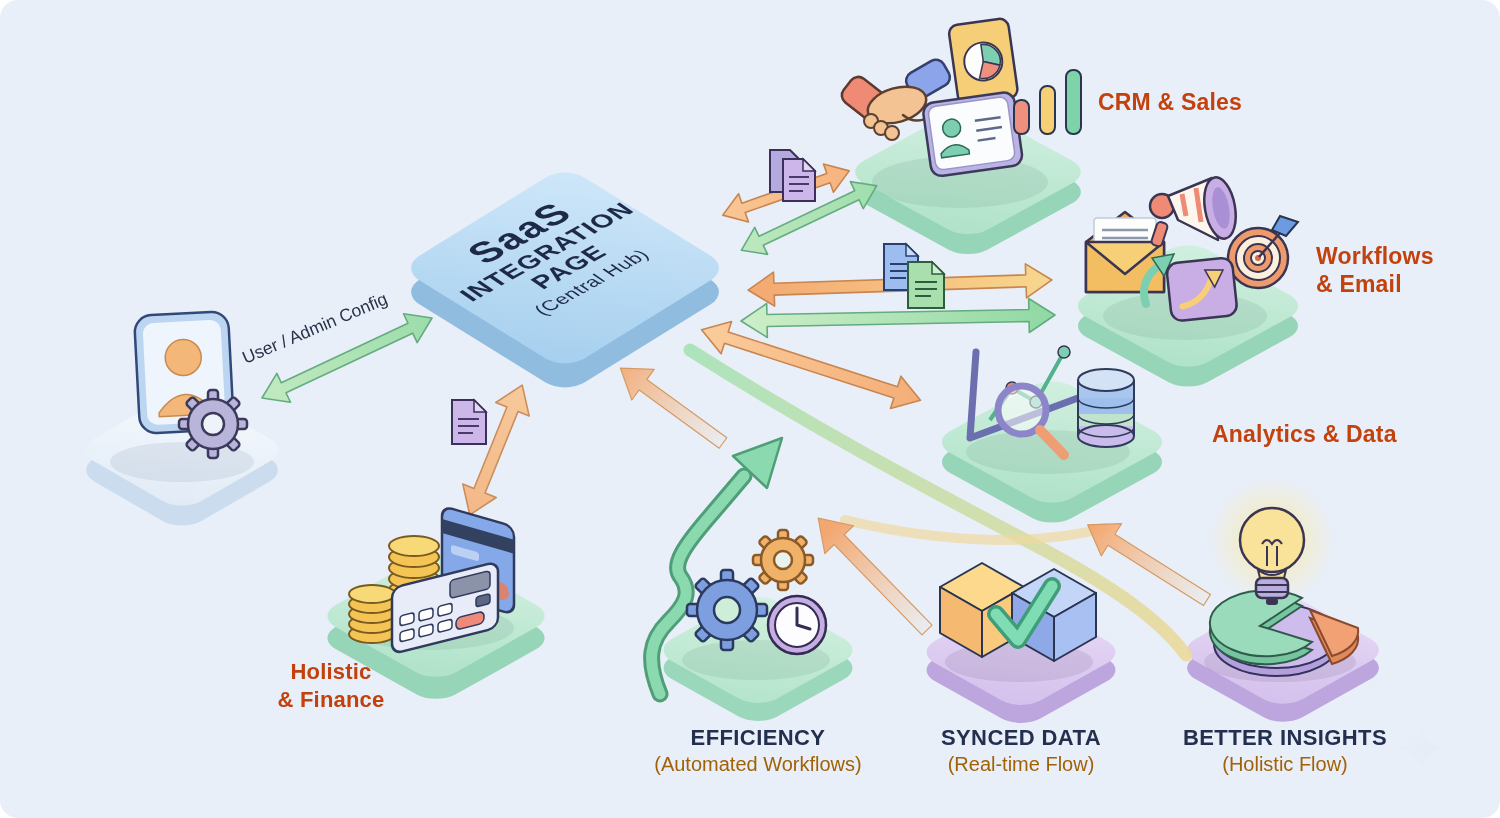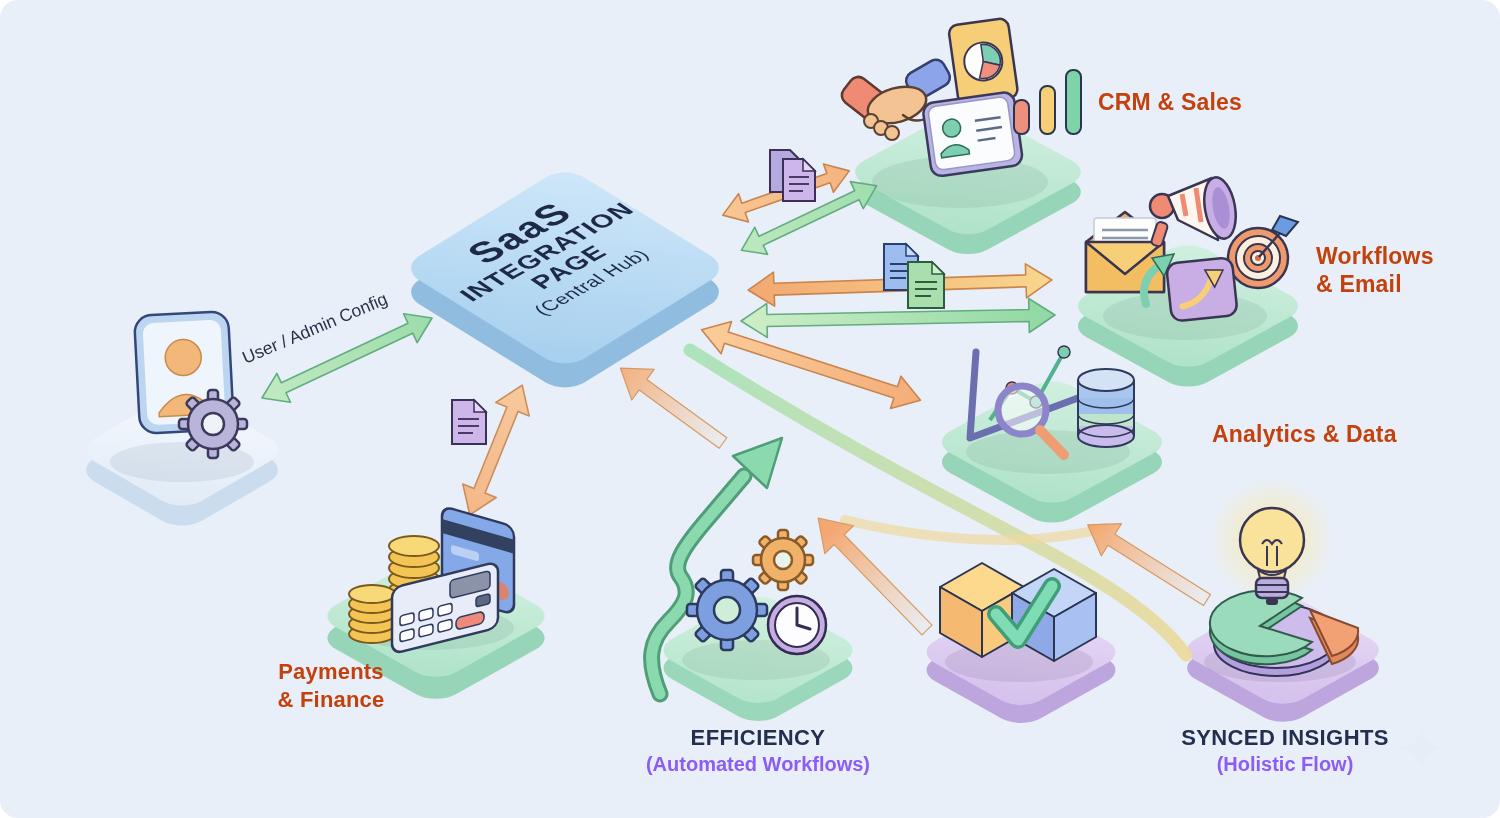--- a/index.html
+++ b/index.html
@@ -11,21 +11,21 @@
   .tile .side{transform:translateY(var(--depth)) scaleY(var(--sy)) rotate(45deg);background:var(--side);}
   .tile .top{transform:scaleY(var(--sy)) rotate(45deg);background:linear-gradient(145deg,var(--top1),var(--top2));}
   .tile .gshadow{position:absolute;left:50%;top:50%;width:110%;height:40%;
     transform:translate(-50%,-18%);border-radius:50%;
     background:radial-gradient(closest-side,rgba(120,140,170,.35),rgba(120,140,170,0) 72%);}
 
   
   .lbl{position:absolute;color:#c2410c;font-weight:800;font-size:23px;letter-spacing:.2px;white-space:nowrap;line-height:29px;}
   .benefit{position:absolute;width:300px;text-align:center;color:#232f4f;}
   .benefit .t{font-weight:700;font-size:22px;letter-spacing:.4px;line-height:27px;}
-  .benefit .s{font-weight:700;font-size:20px;line-height:26px;color:#8b5cf6;}
+  .benefit .s{font-weight:400;font-size:20px;line-height:26px;color:#a16207;}
   .two-line{line-height:28px;}
 
   
   .hub-text{position:absolute;left:408px;top:172px;width:315px;height:185px;
     transform:scaleY(.62) rotate(-42deg);text-align:center;color:#1d2946;}
   .hub-text .l1{font-size:46px;font-weight:800;letter-spacing:2px;line-height:48px;}
   .hub-text .l2{font-size:30px;font-weight:800;letter-spacing:1.5px;line-height:34px;}
   .hub-text .l3{font-size:30px;font-weight:800;letter-spacing:1.5px;line-height:32px;}
   .hub-text .l4{font-size:23px;font-weight:500;letter-spacing:.5px;line-height:34px;}
 
@@ -420,29 +420,33 @@
   <div class="lbl" style="left:1098px;top:88px;">CRM &amp; Sales</div>
 
   <div class="lbl two-line" style="left:1316px;top:242px;">
     <div>Workflows</div>
     <div>&amp; Email</div>
   </div>
 
   <div class="lbl" style="left:1212px;top:420px;">Analytics &amp; Data</div>
 
   <div class="lbl two-line" style="left:256px;top:658px;width:150px;text-align:center;font-size:22px;">
-    <div>Payments</div>
+    <div>Holistic</div>
     <div>&amp; Finance</div>
   </div>
 
   <div class="benefit" style="left:608px;top:724px;">
     <div class="t">EFFICIENCY</div>
     <div class="s">(Automated Workflows)</div>
   </div>
 
+  <div class="benefit" style="left:871px;top:724px;">
+    <div class="t">SYNCED DATA</div>
+    <div class="s">(Real-time Flow)</div>
+  </div>
 
   <div class="benefit" style="left:1135px;top:724px;">
-    <div class="t">SYNCED INSIGHTS</div>
+    <div class="t">BETTER INSIGHTS</div>
     <div class="s">(Holistic Flow)</div>
   </div>
 
   <div class="sparkle">✦</div>
 </div>
 
 </body></html>

